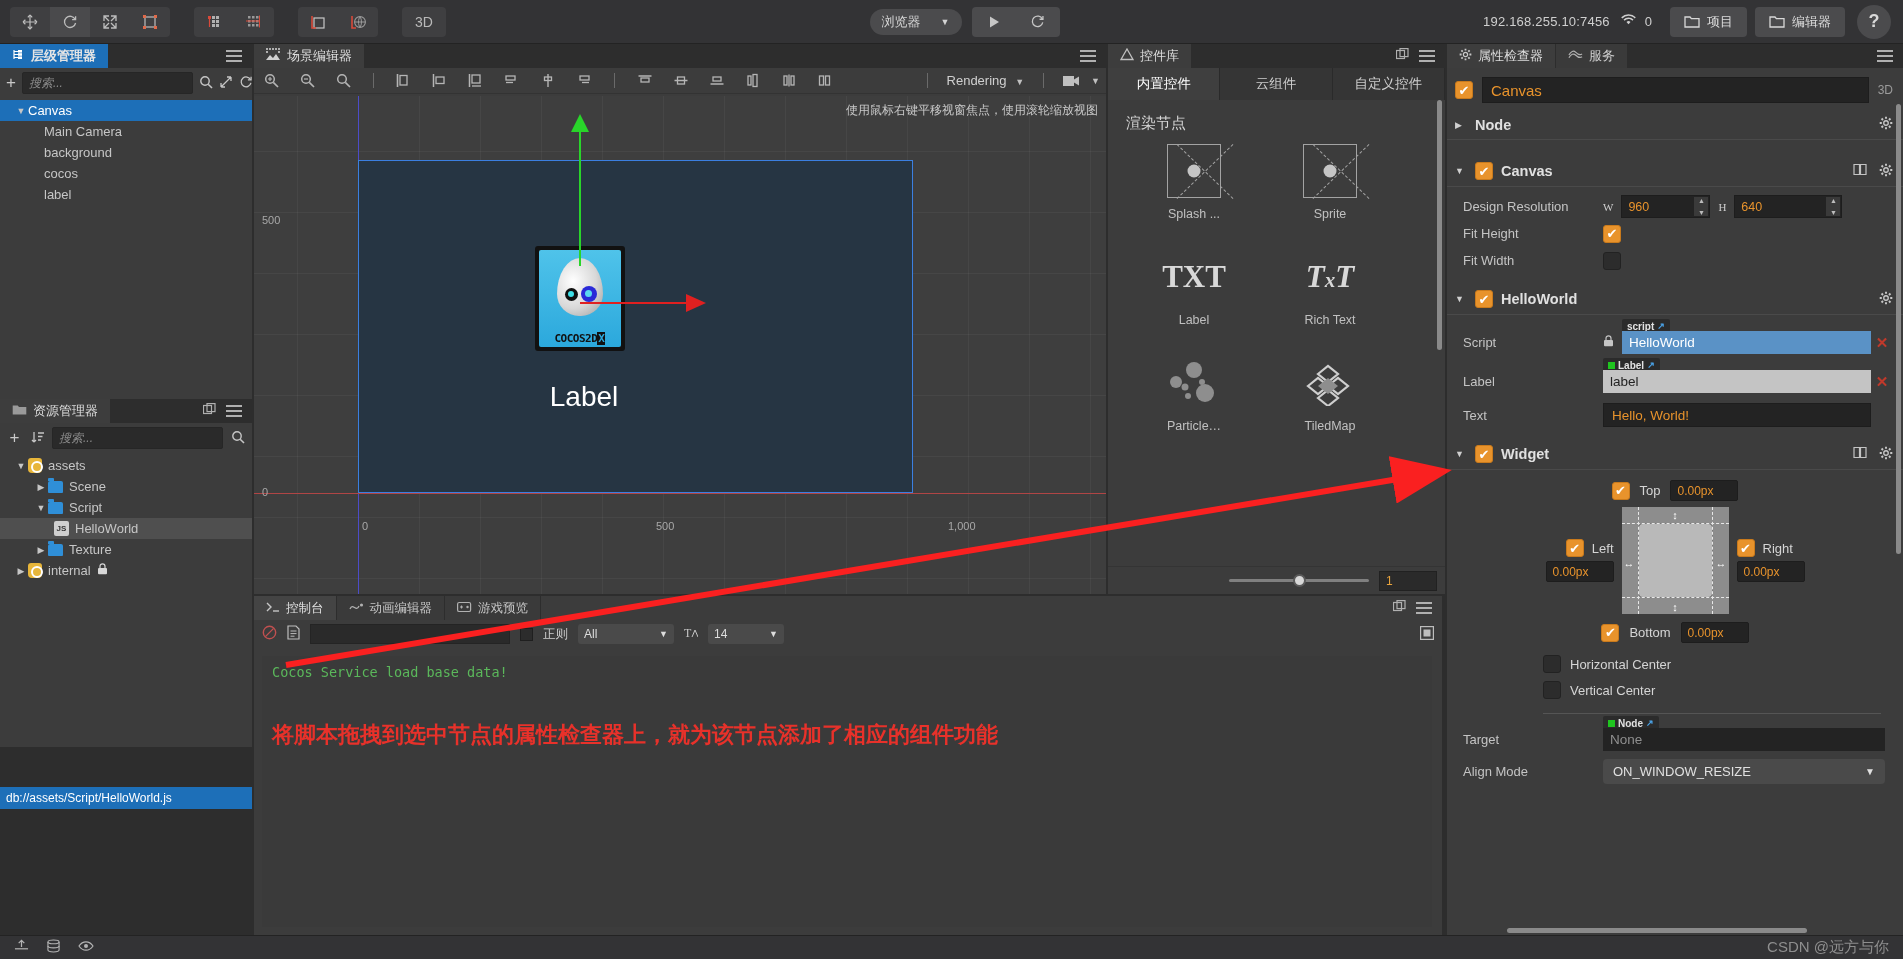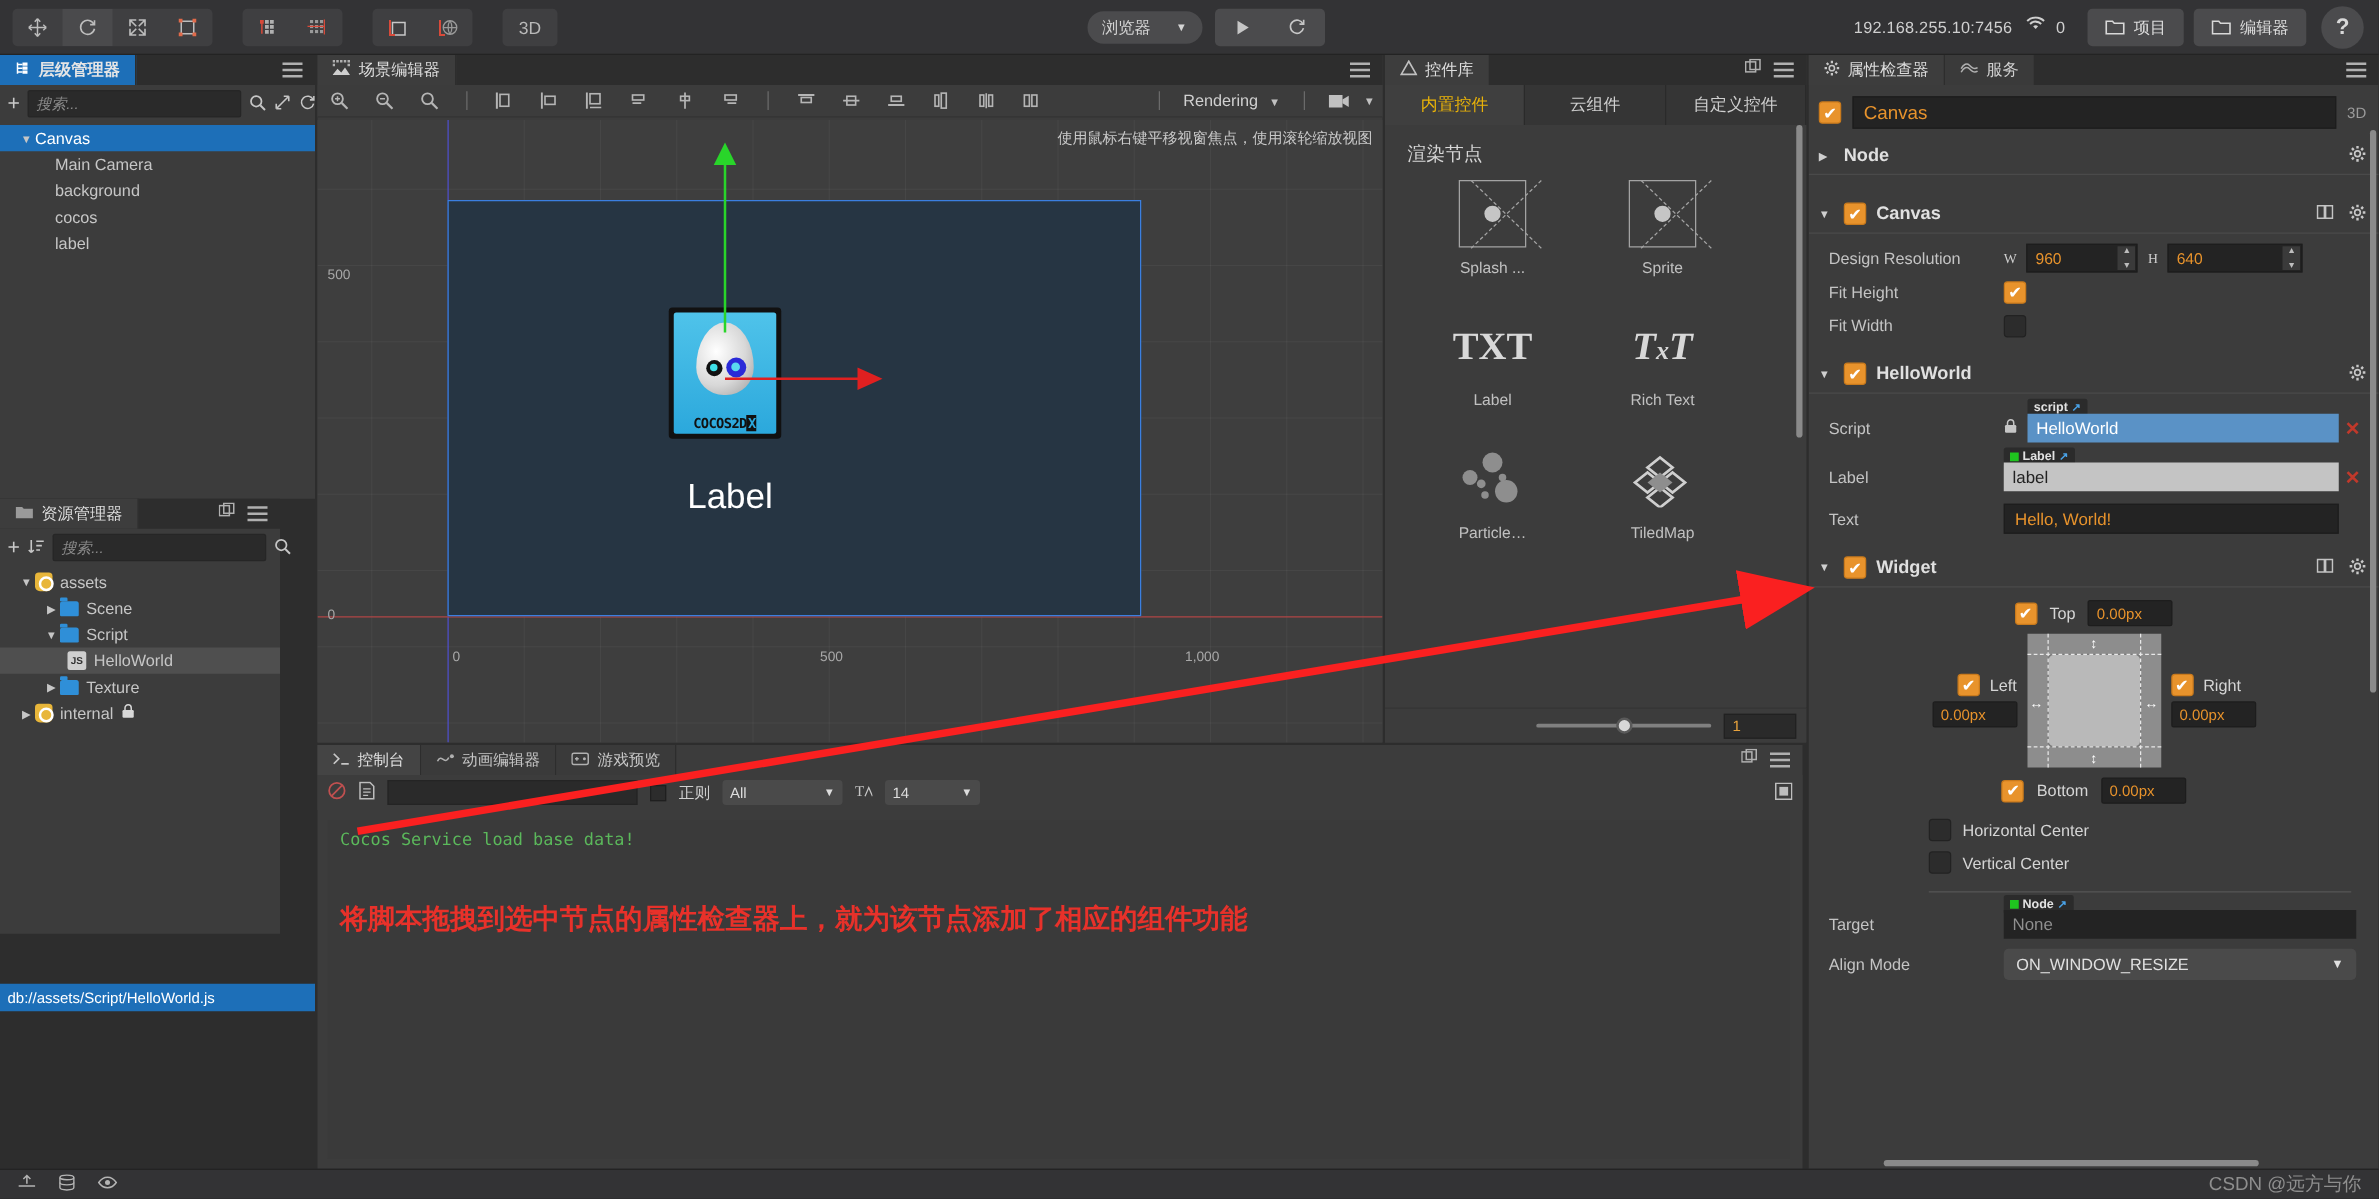--- a/index.html
+++ b/index.html
@@ -78,21 +78,21 @@
   .tnode { display:flex; align-items:center; height:21px; padding-left:8px; cursor:pointer; color:#c6c6c6;}
   .tnode.selected { background:#1d6fb8; color:#fff; }
   .tnode.selected-grey { background:#4f4f4f; }
   .caret { width:14px; font-size:9px; color:#c6c6c6; display:inline-block; text-align:center;}
   .indent1 { padding-left:44px; }
   .indent-a { padding-left:14px; }
   .indent-b { padding-left:34px; }
   .indent-c { padding-left:54px; }
 
   
-  .assets { position:absolute; left:0; top:399px; width:224px; height:348px; background:#3c3c3c; }
+  .assets { position:absolute; left:0; top:399px; width:252px; height:348px; background:#3c3c3c; }
   .assets .tree{ font-size:13px;}
   .folder-ico { width:15px;height:12px;background:#2f8fd8;border-radius:2px 2px 1px 1px; display:inline-block; margin-right:6px; position:relative;}
   .folder-ico:before{content:"";position:absolute;left:0;top:-3px;width:6px;height:3px;background:#2f8fd8;border-radius:1px 1px 0 0;}
   .asset-ico { width:14px;height:15px;display:inline-block;margin-right:6px;background:#e8b63a;border-radius:3px 3px 4px 4px; position:relative;}
   .asset-ico:after{content:"";position:absolute;left:3px;top:3px;width:8px;height:8px;border:2px solid #fff;border-radius:50%;}
   .js-ico{width:15px;height:15px;display:inline-block;margin-right:6px;background:#cfcfcf;color:#333;font-size:8px;font-weight:bold;text-align:center;line-height:15px;border-radius:2px;}
 
   .statusbar-left {
     position:absolute; left:0; top:787px; width:252px; height:22px; background:#1d6fb8; color:#fff;
     font-size:12px; display:flex; align-items:center; padding:0 6px;
@@ -151,21 +151,21 @@
   .gizmo-y-head{position:absolute;left:317px;top:18px;width:0;height:0;border-left:9px solid transparent;border-right:9px solid transparent;border-bottom:18px solid #29d52a;}
   .gizmo-x{position:absolute;left:326px;top:206px;width:110px;height:2px;background:#e02020;}
   .gizmo-x-head{position:absolute;left:432px;top:198px;width:0;height:0;border-top:9px solid transparent;border-bottom:9px solid transparent;border-left:20px solid #e02020;}
   .label-text{position:absolute;left:0;top:285px;width:660px;text-align:center;color:#fff;font-size:28px;}
 
   
   .widgetlib { position:absolute; left:1108px; top:44px; width:337px; height:550px; background:#3c3c3c;}
   .wl-tabs { display:flex; height:32px; background:#2f2f2f; }
   .wl-tab { flex:1; display:flex;align-items:center;justify-content:center; font-size:13.5px;
             background:#353535; color:#cfcfcf; border-right:1px solid #2a2a2a; cursor:pointer;}
-  .wl-tab.active { background:#3f3f3f; color:#eab308;font-family:Liberation Serif, serif;}
+  .wl-tab.active { background:#3f3f3f; color:#ffffff;font-family:Liberation Serif, serif;}
   .wl-body{ position:absolute; top:56px; left:0; right:0; bottom:28px; overflow:hidden; background:#3c3c3c;}
   .wl-section{ font-size:15px; color:#d6d6d6; padding:14px 0 10px 18px;}
   .wl-grid{ display:flex; flex-wrap:wrap; }
   .wl-item{ width:100px; margin:0 0 28px 36px; text-align:center; cursor:pointer;}
   .wl-thumb{ width:56px;height:56px;margin:0 auto 8px; display:flex;align-items:center;justify-content:center;}
   .wl-name{font-size:12.5px;color:#c0c0c0;}
   .ph-box{width:54px;height:54px;border:1px solid #a3a3a3;position:relative;}
   .ph-box:before,.ph-box:after{content:"";position:absolute;left:-2px;top:50%;width:78px;height:0;
      border-top:1px dashed #a3a3a3;transform-origin:center;}
   .ph-box:before{transform:rotate(44deg);}

